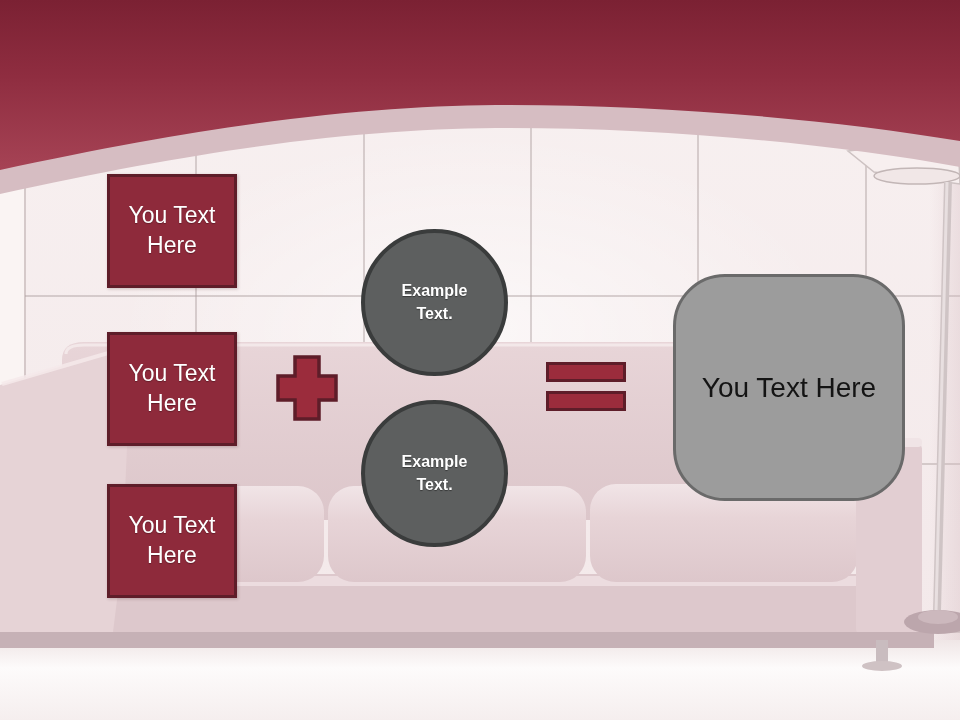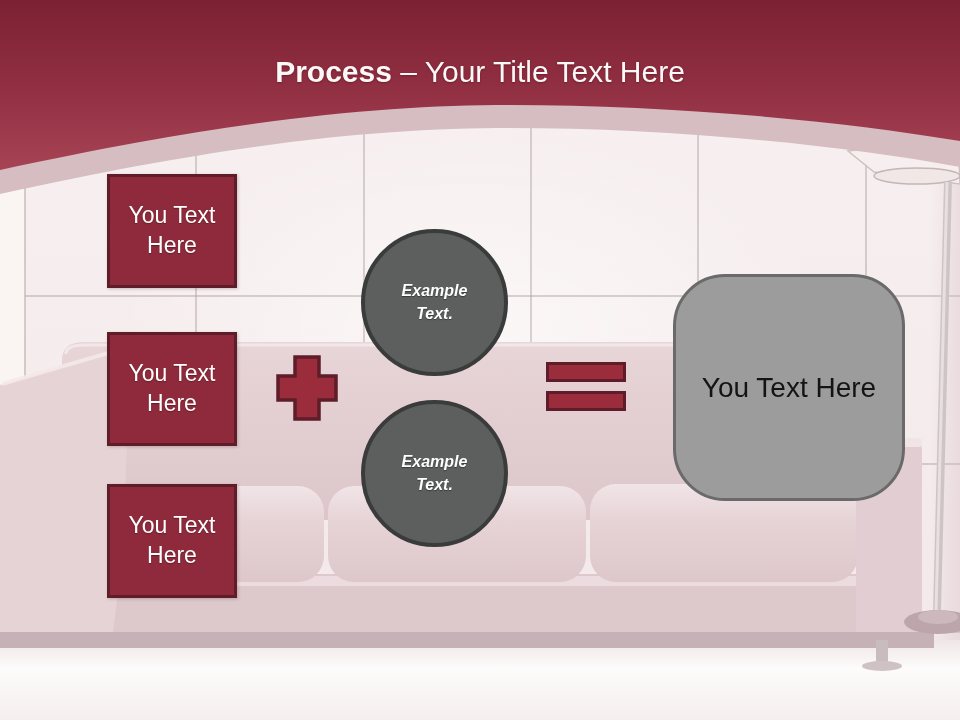--- a/index.html
+++ b/index.html
@@ -32,21 +32,21 @@
     background:#8e2a3b;border:3px solid #5e1d29;
     color:#fff;font-size:23px;line-height:1.3;text-align:center;
     display:flex;align-items:center;justify-content:center;padding:0 8px;
     text-shadow:0 1px 1px rgba(0,0,0,.3);
     box-shadow:1px 1px 3px rgba(80,30,40,.25);
   }
   .box1{top:174px;} .box2{top:332px;} .box3{top:484px;}
   .circle{
     position:absolute;left:361px;width:147px;height:147px;box-sizing:border-box;
     background:#5d5f5f;border:4px solid #3a3c3c;border-radius:50%;
-    color:#fff;font-size:16px;font-weight:bold;font-style:italic;line-height:1.4;
+    color:#fff;font-size:16px;font-weight:bold;line-height:1.4;
     text-align:center;display:flex;align-items:center;justify-content:center;padding:0 30px;
     text-shadow:0 1px 1px rgba(0,0,0,.4);
   }
   .circ1{top:229px;} .circ2{top:400px;}
   .plus-wrap{position:absolute;left:276px;top:355px;width:62px;height:66px;}
   .equals-wrap{position:absolute;left:546px;top:362px;width:80px;}
   .eqbar{width:80px;height:20px;box-sizing:border-box;background:#9b2c3c;
     border:3px solid #5e1d29;margin-bottom:9px;}
   .result{
     position:absolute;left:673px;top:274px;width:232px;height:227px;box-sizing:border-box;
@@ -122,23 +122,20 @@
       <linearGradient id="hdrGrad" x1="0" y1="0" x2="0" y2="1">
         <stop offset="0" stop-color="#7b2133"></stop>
         <stop offset="0.45" stop-color="#8f2d40"></stop>
         <stop offset="1" stop-color="#a64355"></stop>
       </linearGradient>
     </defs>
     <path d="M0,0 L960,0 L960,167 C830,143 660,128 510,128 C380,128 230,143 0,194 Z" fill="#d6bdc2"></path>
     <path d="M0,0 L960,0 L960,141 C830,119 660,105 510,105 C380,105 230,120 0,170 Z" fill="url(#hdrGrad)"></path>
   </svg>
 
-  <div class="title"><span class="b">Process</span>
-    <span>– Your Title Text Here</span>
-  </div>
 
   <div class="ytbox box1">You Text Here</div>
   <div class="ytbox box2">You Text Here</div>
   <div class="ytbox box3">You Text Here</div>
 
   <div class="plus-wrap">
     <svg width="62" height="66" viewBox="0 0 62 66">
       <path d="M19,2 H43 V21 H60 V45 H43 V64 H19 V45 H2 V21 H19 Z" fill="#9b2c3c" stroke="#5e1d29" stroke-width="3.5"></path>
     </svg>
   </div>

